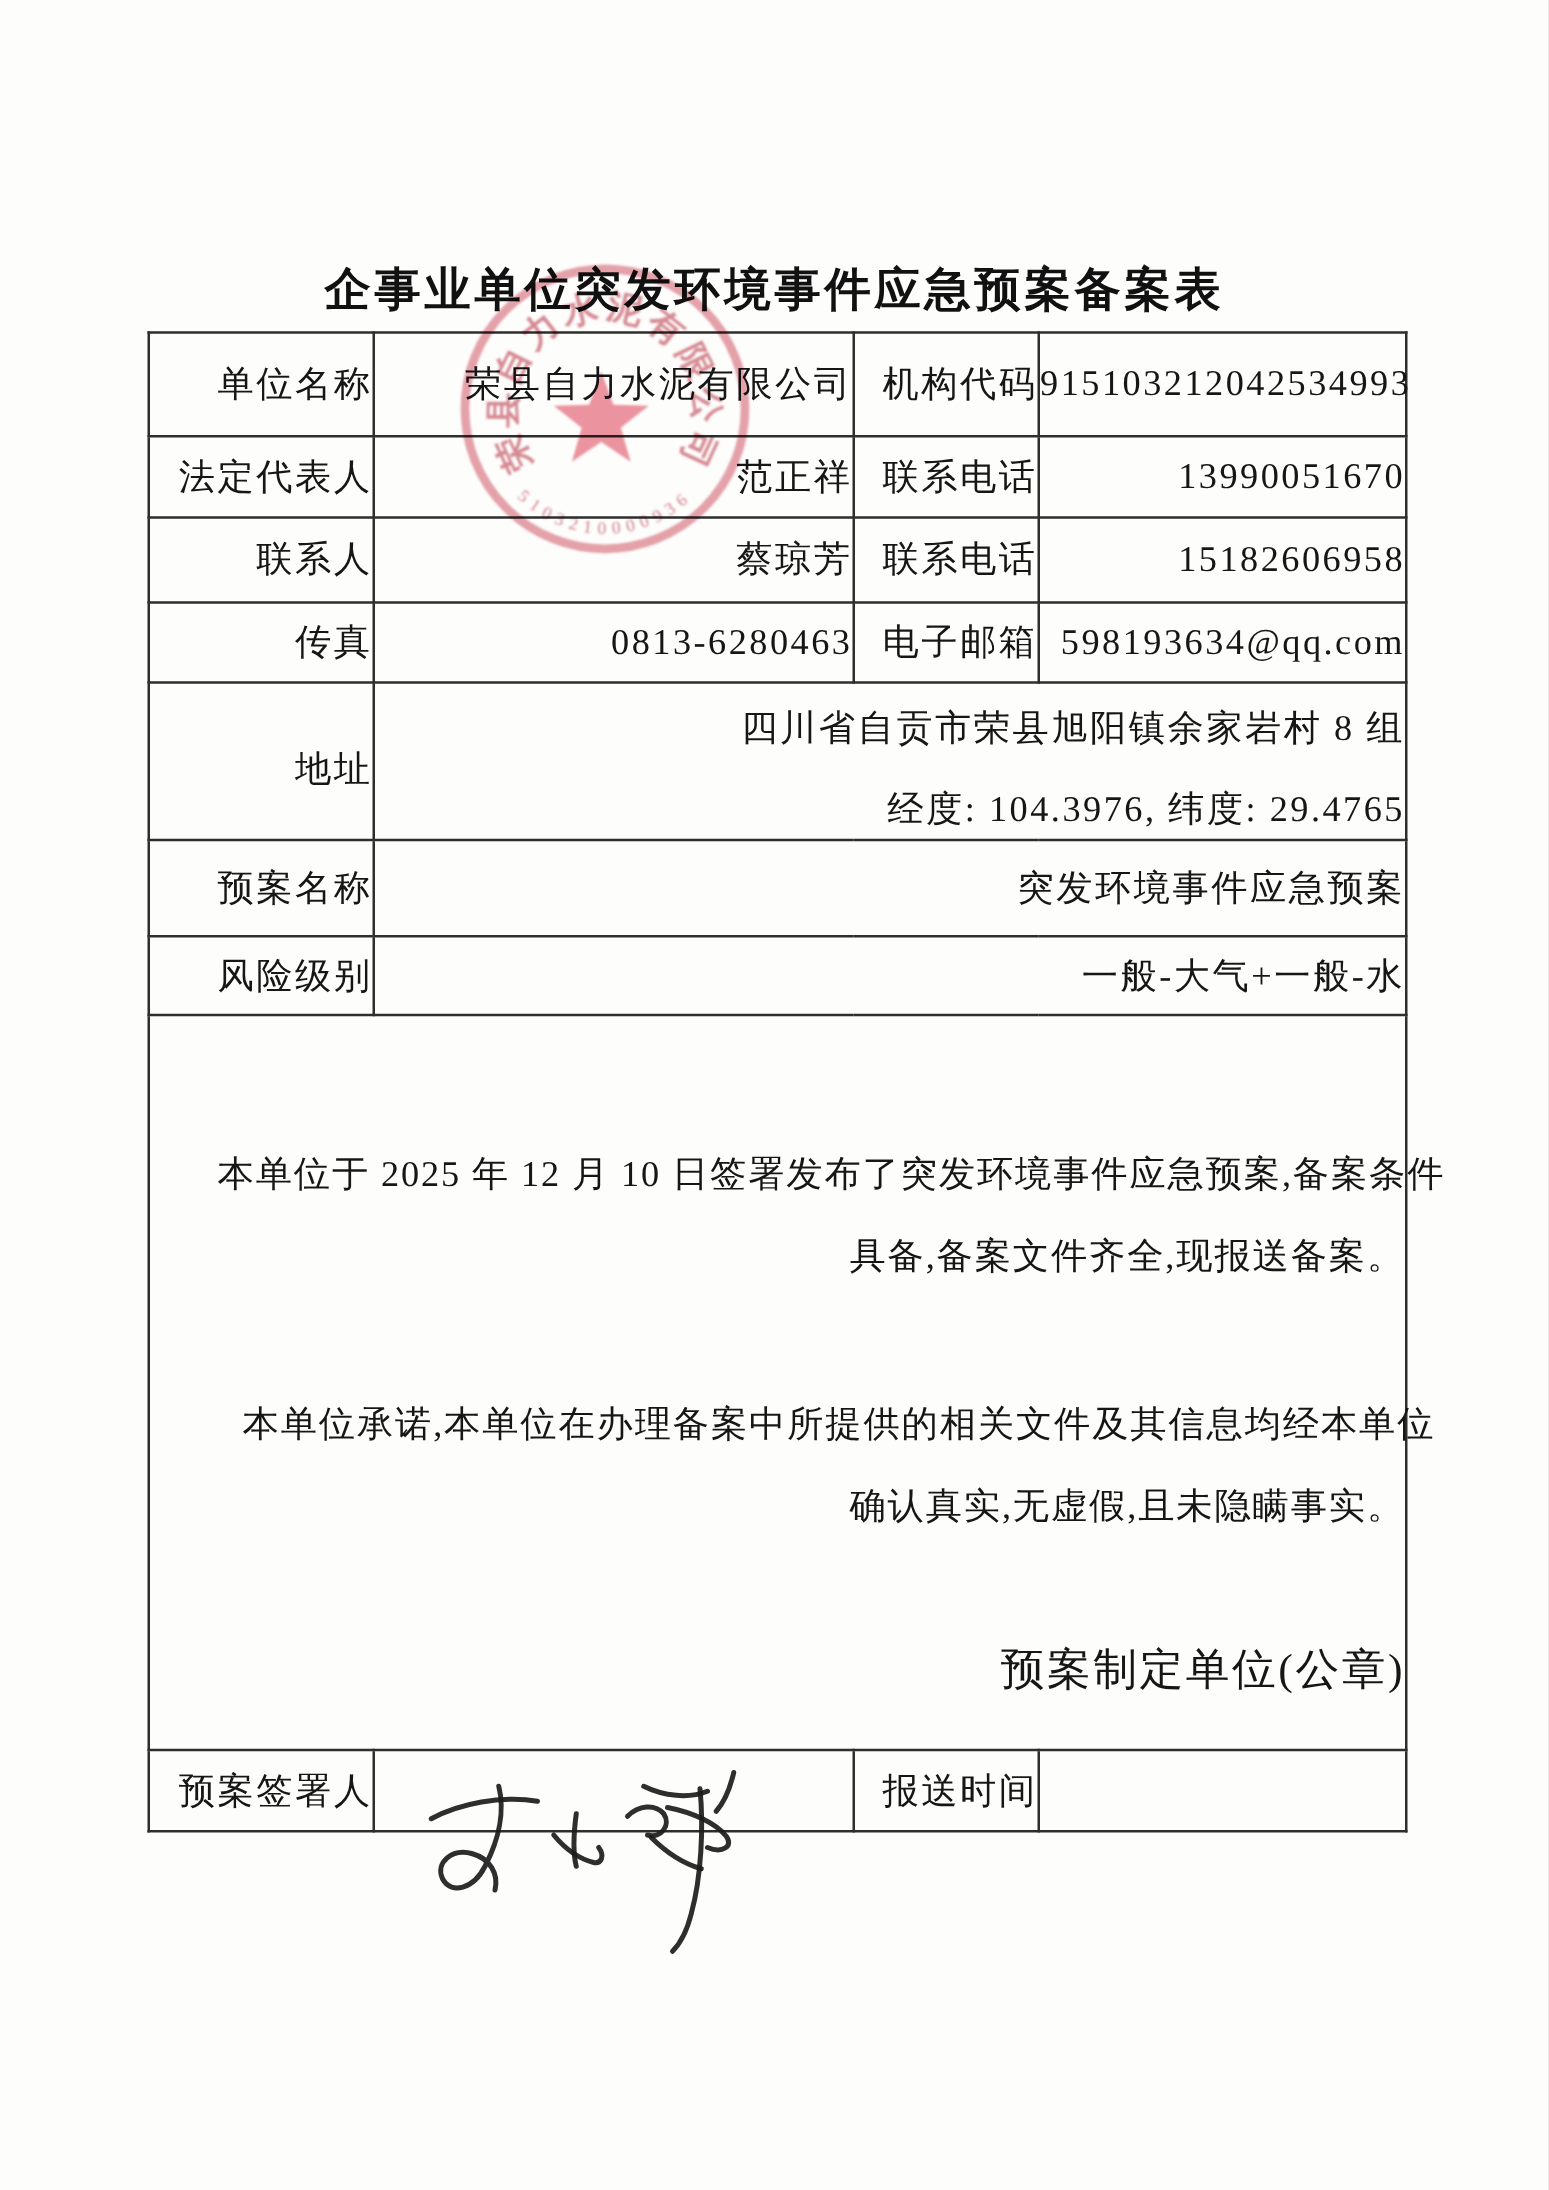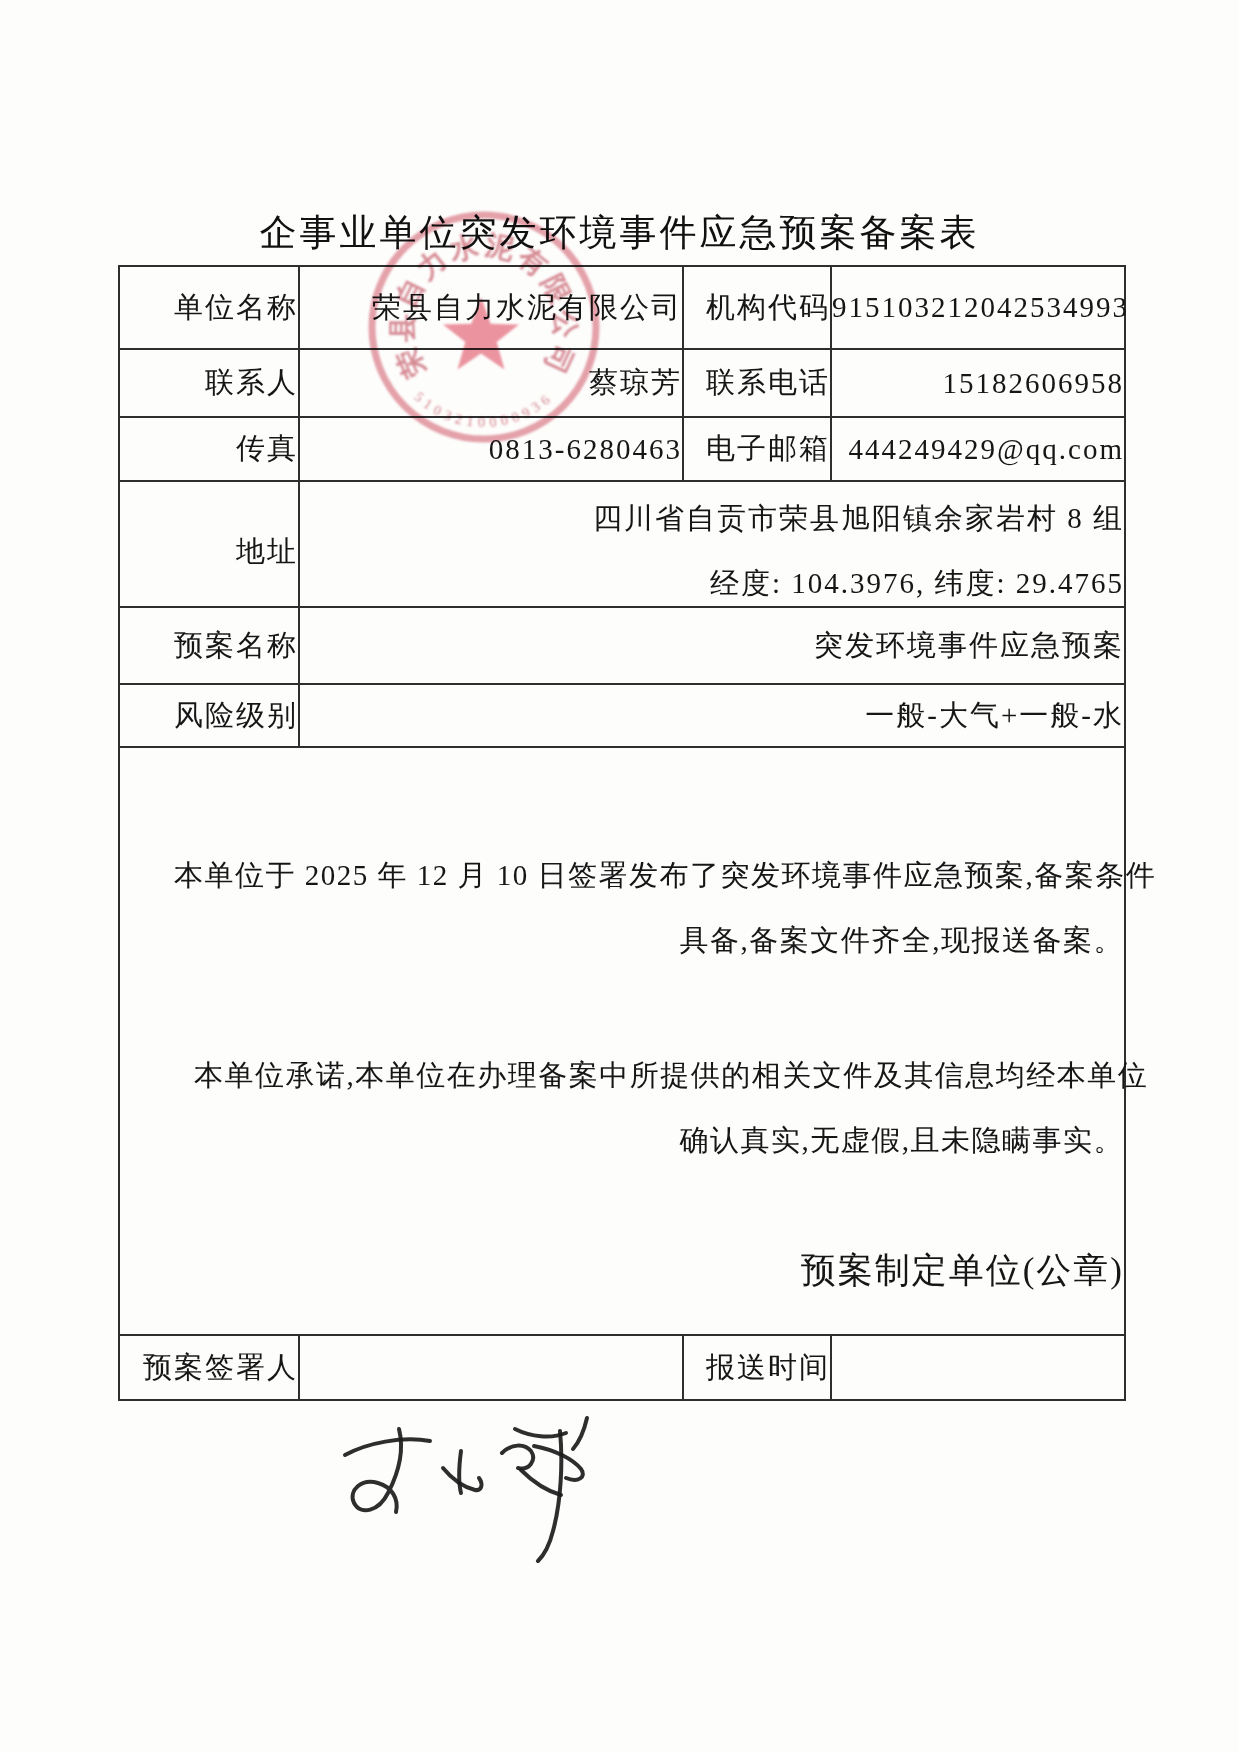--- a/index.html
+++ b/index.html
@@ -10,21 +10,21 @@
     font-family:"Liberation Serif","DejaVu Serif",serif;
     color:#161616;
     overflow:hidden;
   }
   .doc-title{
     position:absolute;
     top:206px;left:0;width:100%;
     margin:0;
     text-align:center;
     font-size:37px;
-    font-weight:400;
+    font-weight:700;
     letter-spacing:3px;
     line-height:54px;
     color:#111;
   }
   table.form{
     position:absolute;
     left:118px;top:265px;
     width:1006px;
     border-collapse:collapse;
     table-layout:fixed;
@@ -110,31 +110,37 @@
         <col style="width:148px">
         <col style="width:294px">
     </colgroup>
     <tbody>
       <tr class="r1">
         <td>单位名称</td>
         <td>荣县自力水泥有限公司</td>
         <td>机构代码</td>
         <td class="num">915103212042534993</td>
       </tr>
+      <tr class="r2">
+        <td>法定代表人</td>
+        <td>范正祥</td>
+        <td>联系电话</td>
+        <td class="num">13990051670</td>
+      </tr>
       <tr class="r3">
         <td>联系人</td>
         <td>蔡琼芳</td>
         <td>联系电话</td>
         <td class="num">15182606958</td>
       </tr>
       <tr class="r4">
         <td>传真</td>
         <td class="num">0813-6280463</td>
         <td>电子邮箱</td>
-        <td class="num">444249429@qq.com</td>
+        <td class="num">598193634@qq.com</td>
       </tr>
       <tr class="r5">
         <td class="vtop">
           <div class="addr-label">地址</div>
         </td>
         <td class="vtop" colspan="3">
           <div class="addr-line1">四川省自贡市荣县旭阳镇余家岩村 8 组</div>
           <div class="addr-line2">经度: 104.3976, 纬度: 29.4765</div>
         </td>
       </tr>

